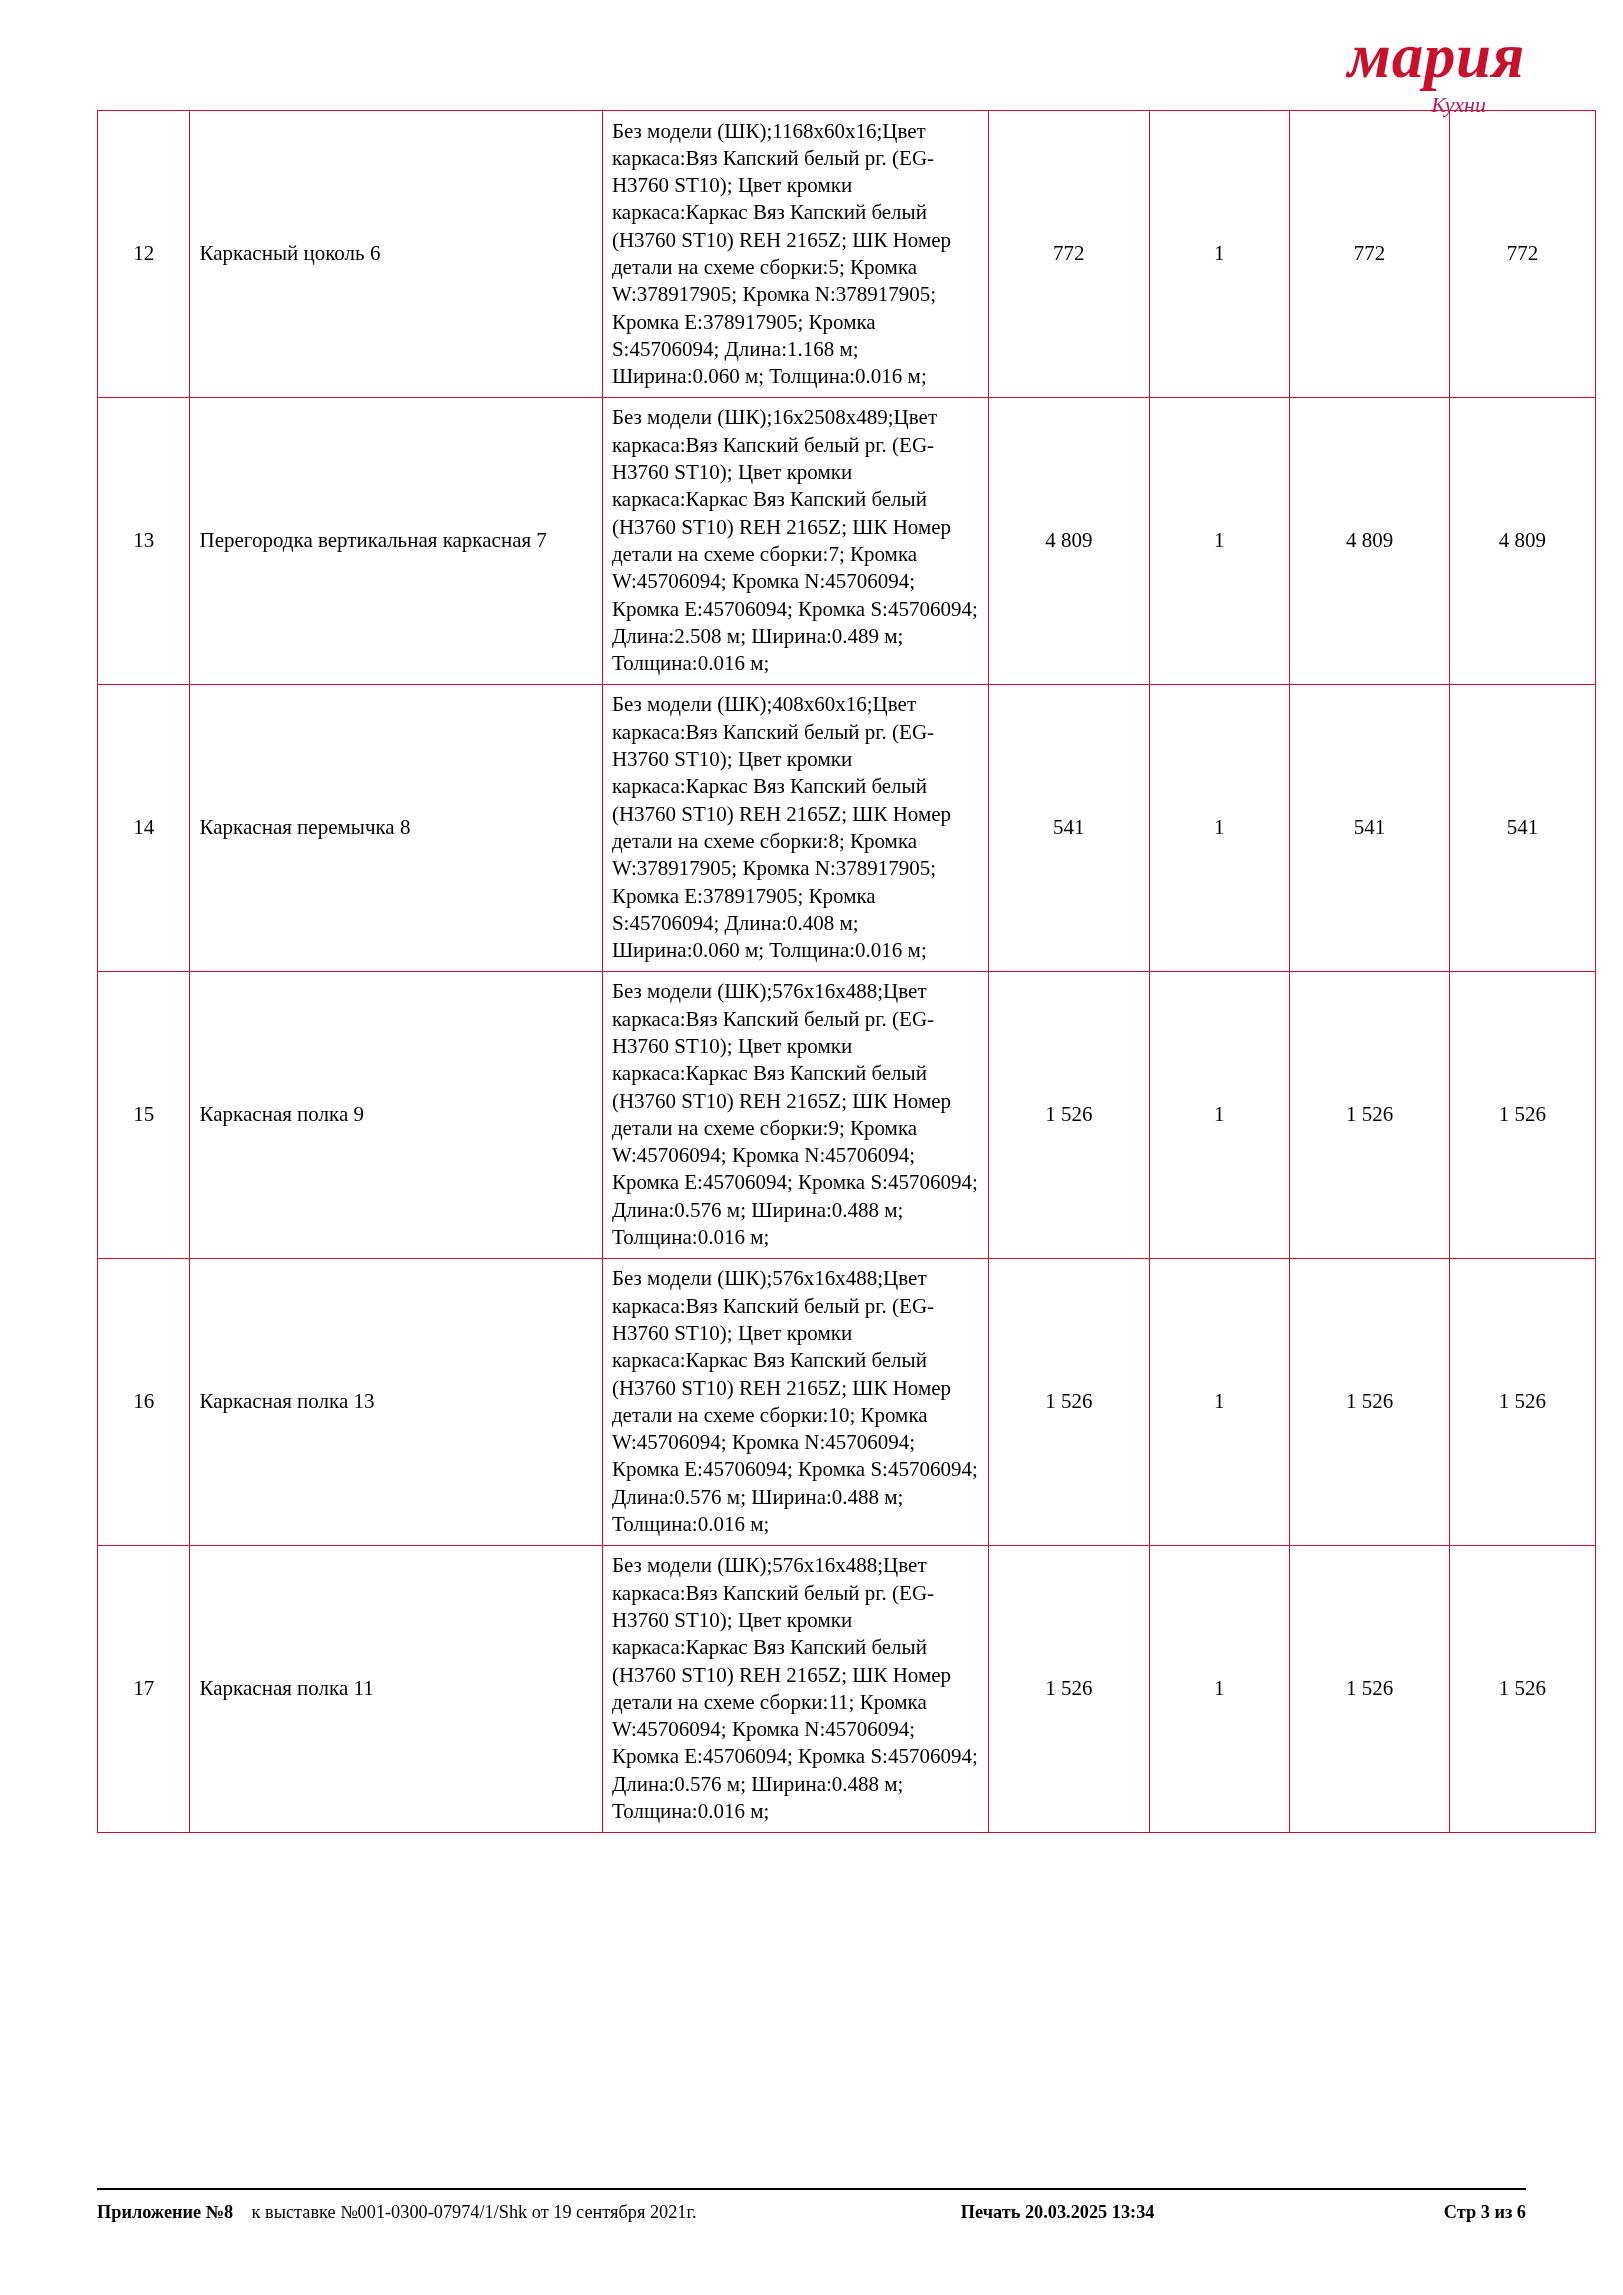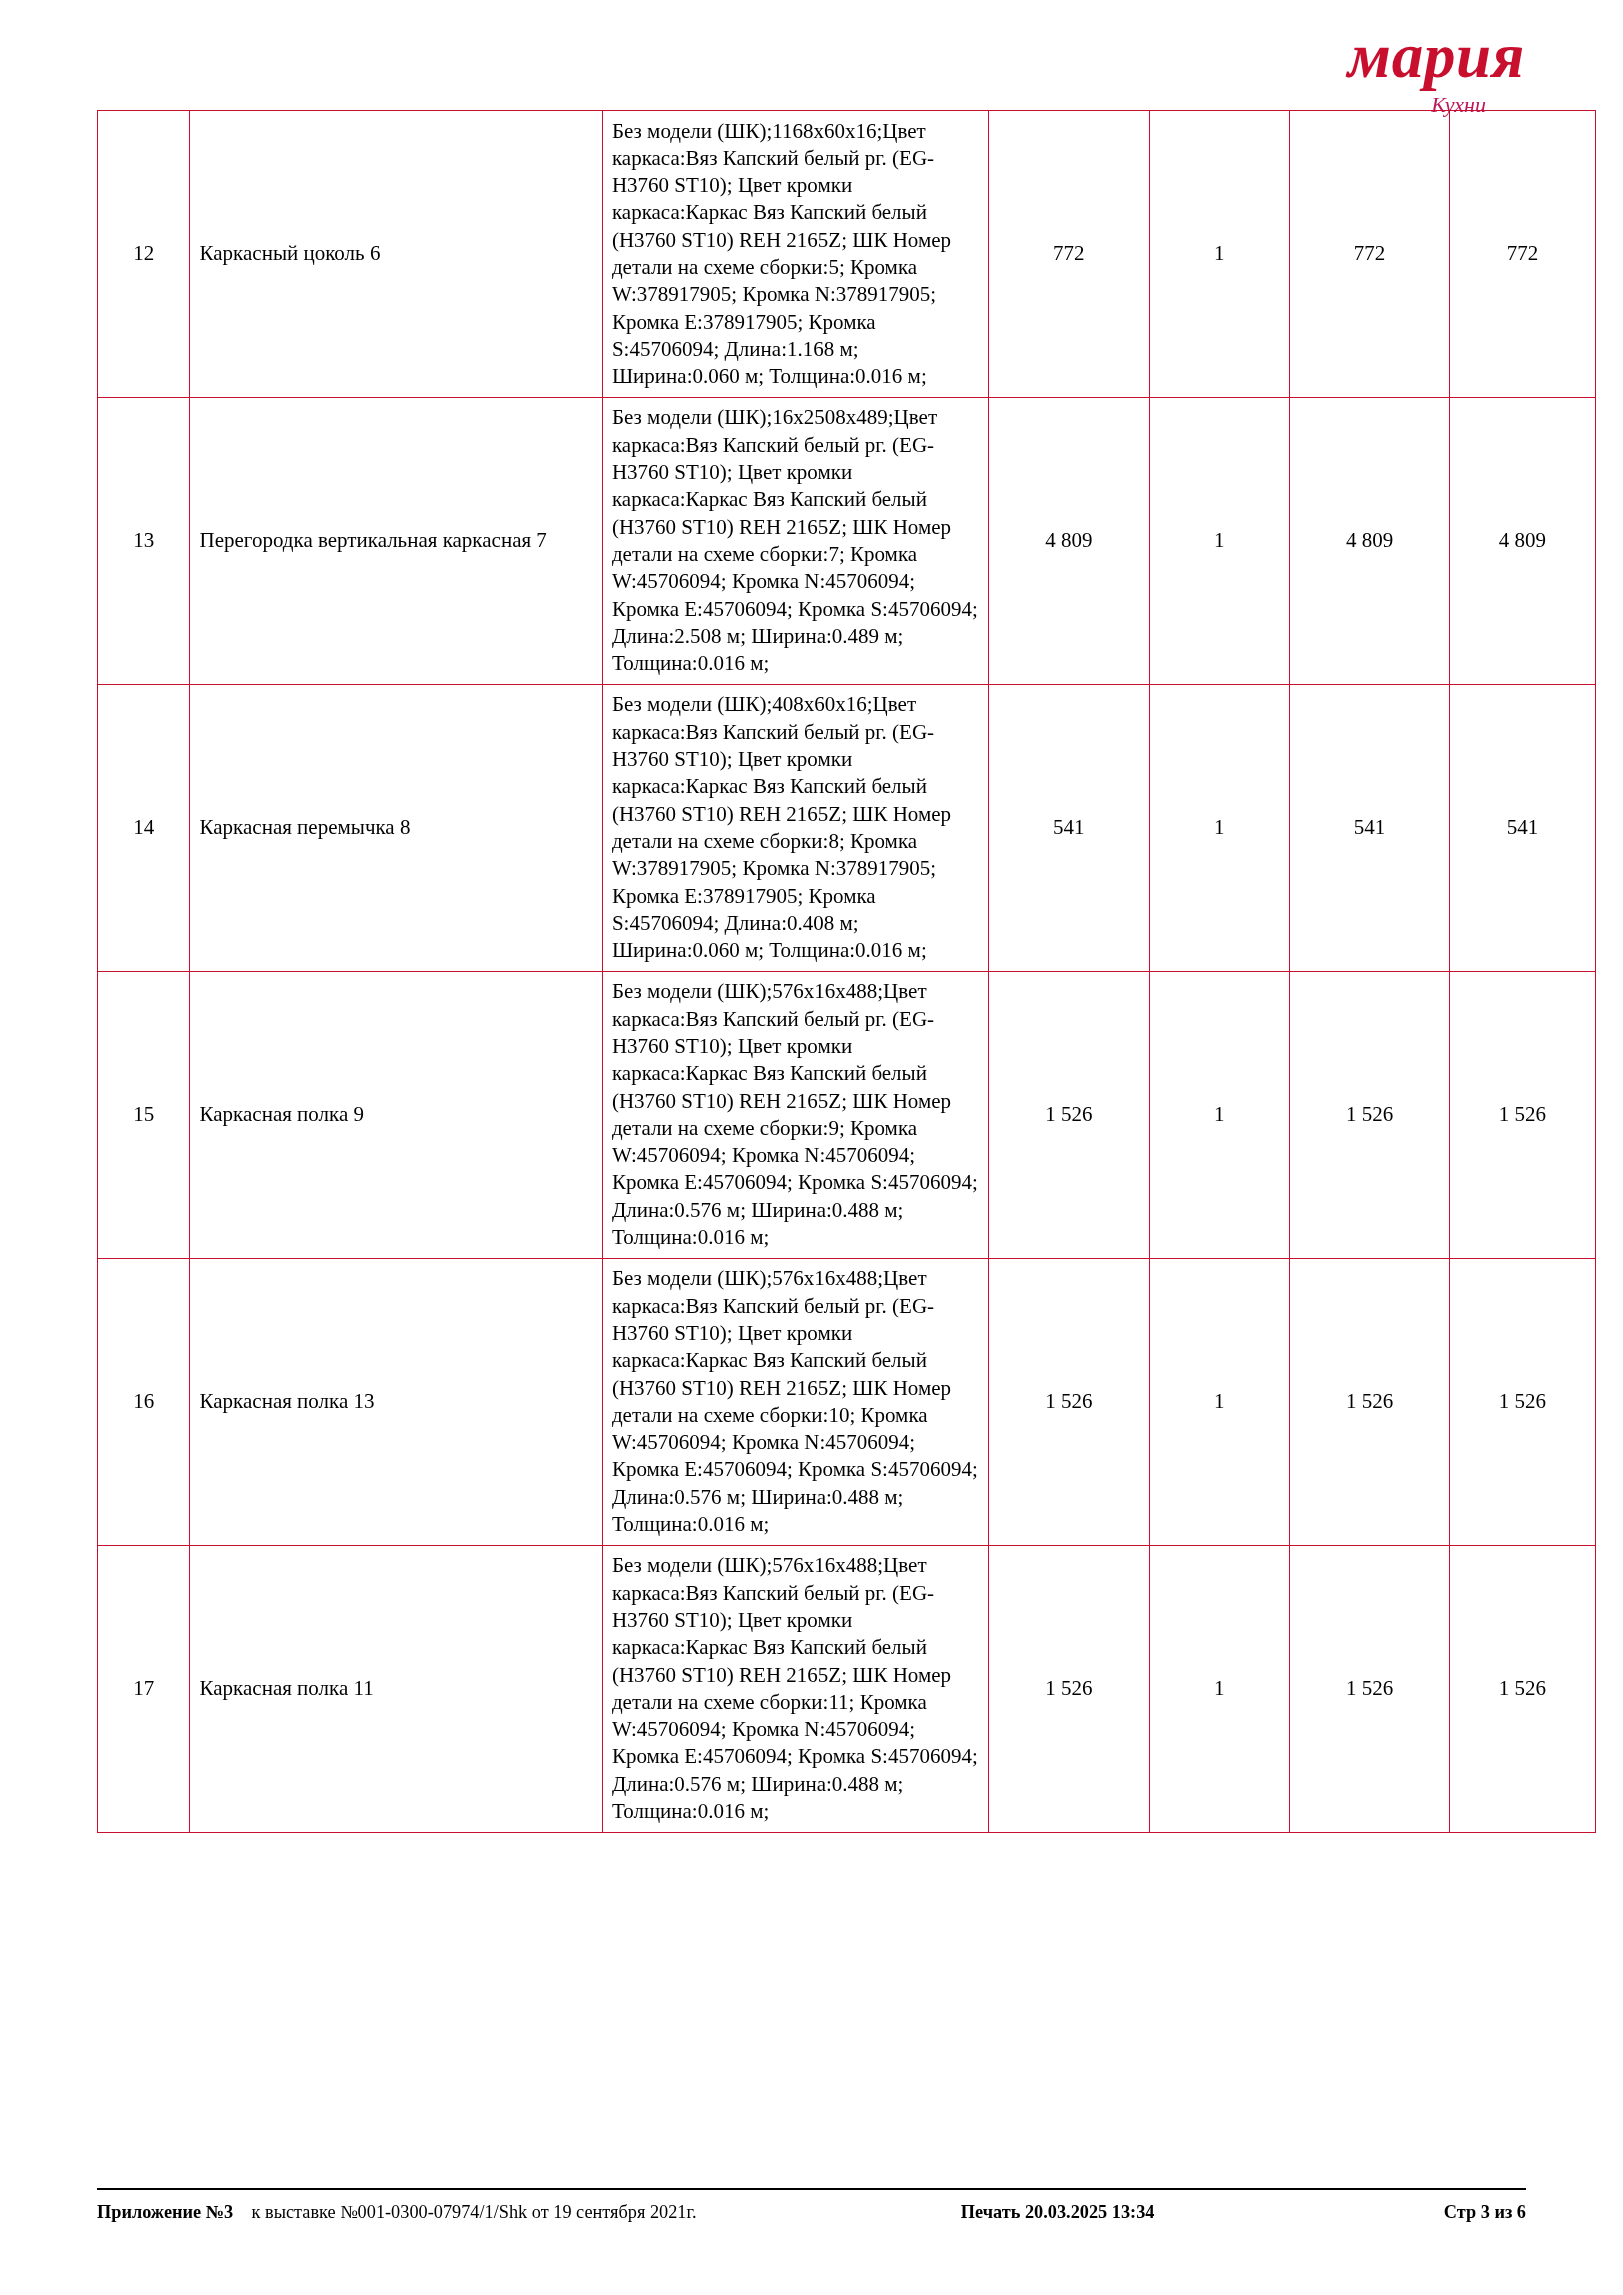--- a/index.html
+++ b/index.html
@@ -188,21 +188,21 @@
           <td class="c-sum">1 526</td>
           <td class="c-total">1 526</td>
         </tr>
 
       </tbody>
     </table>
   </div>
 
   <div class="footer">
     <div class="f-left">
-      <span>Приложение №3</span>
+      <span>Приложение №8</span>
       <span class="normal pagenum-spacer"></span>
       <span class="normal">к выставке №001-0300-07974/1/Shk от 19 сентября 2021г.</span>
     </div>
     <div class="f-center">Печать 20.03.2025 13:34</div>
     <div class="f-right">Стр  3 из 6</div>
   </div>
 
 </div>
 
 

